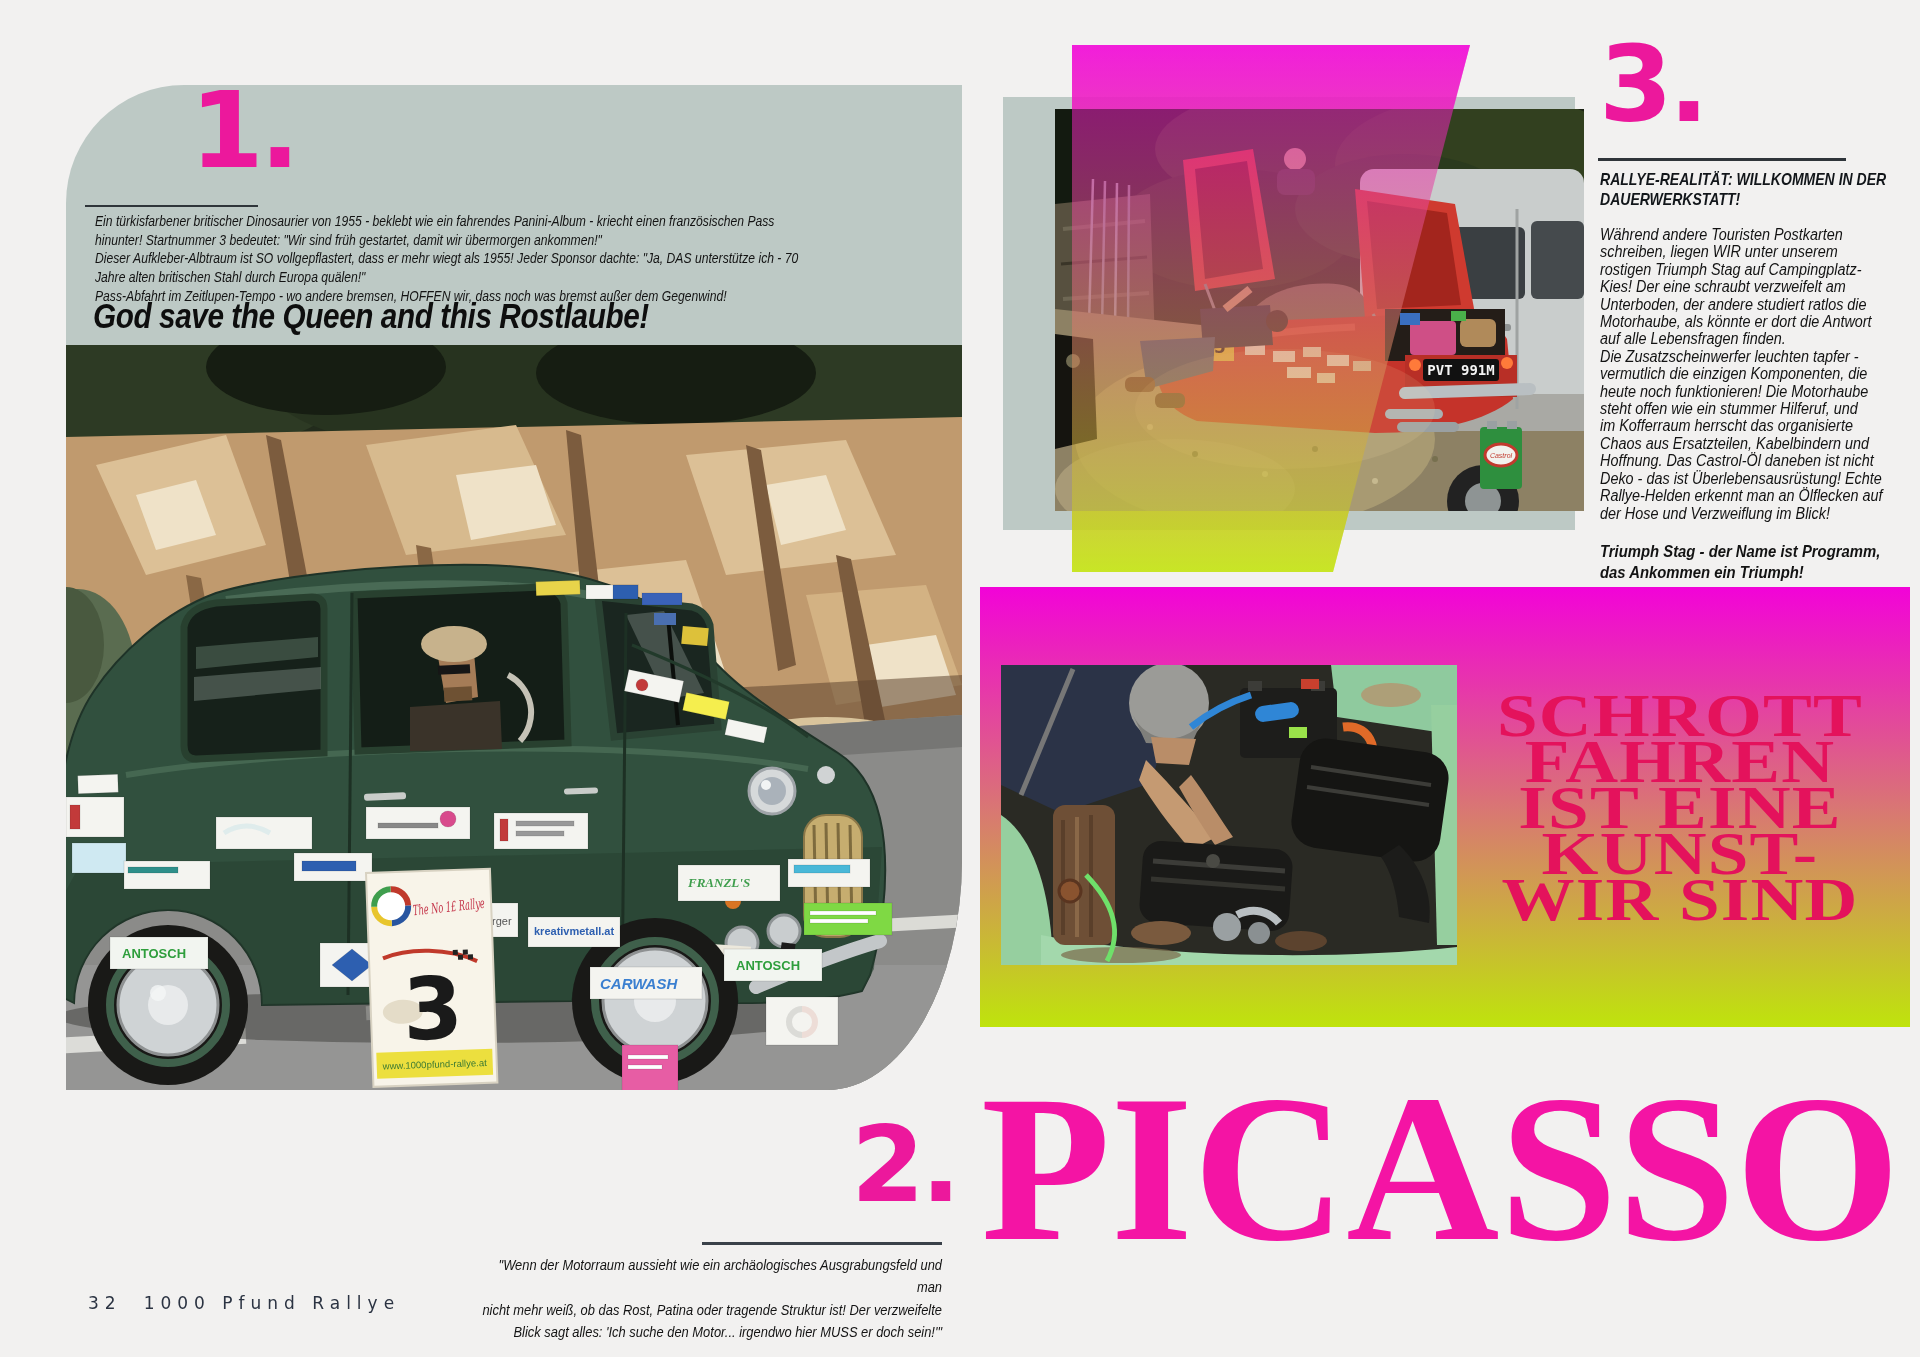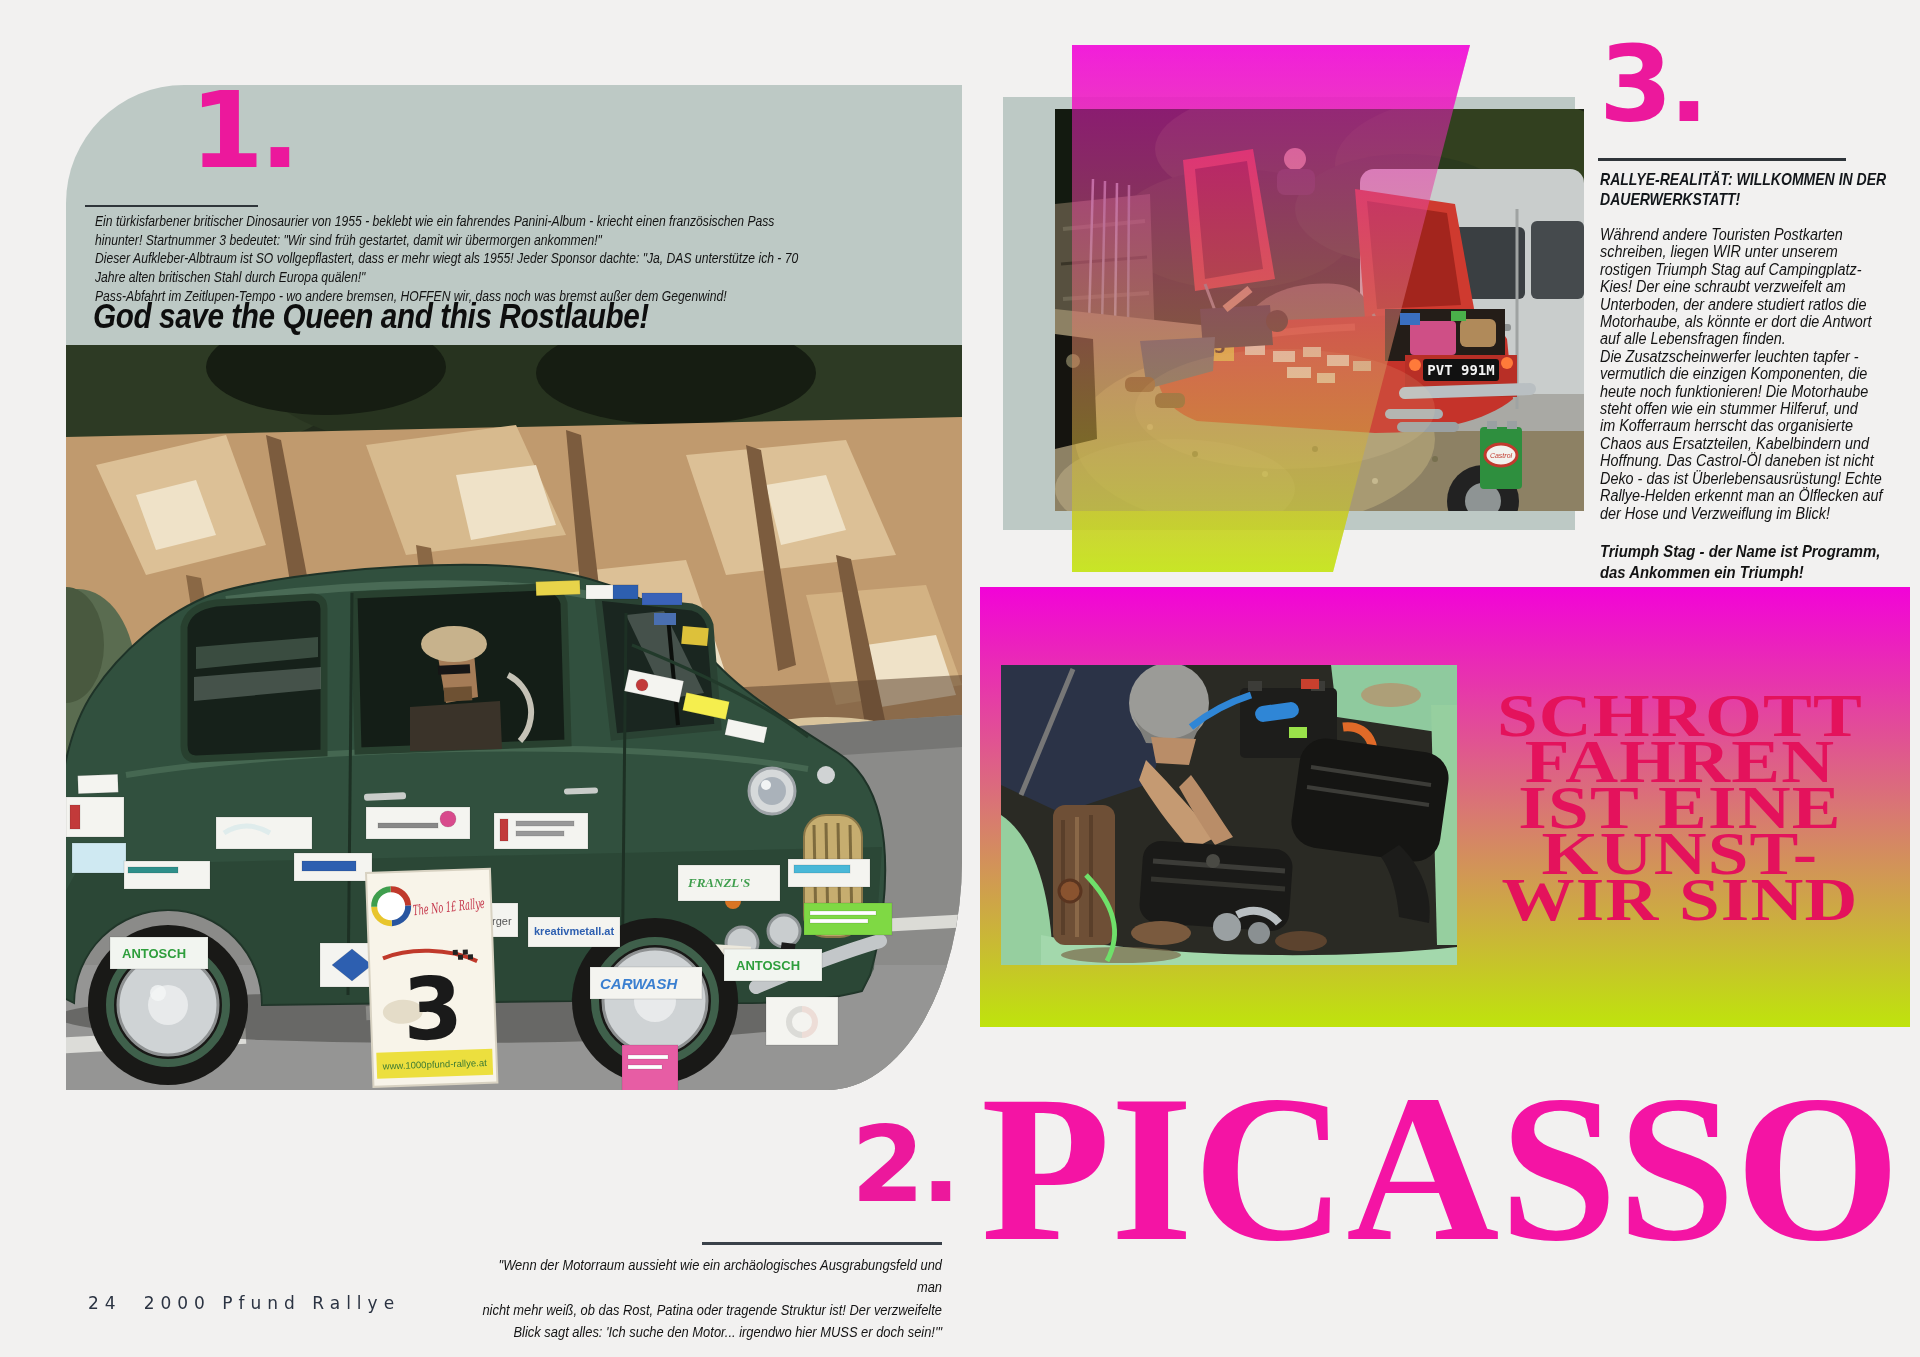--- a/index.html
+++ b/index.html
@@ -266,21 +266,21 @@
         <rect x="94" y="80" width="5" height="5" fill="#222"></rect>
           <rect x="99" y="85" width="5" height="5" fill="#222"></rect>
         <text x="62" y="168" font-size="86" font-weight="bold" font-family="DejaVu Sans, sans-serif" fill="#1a1a1a" text-anchor="middle">3</text>
         <rect x="4" y="180" width="116" height="26" fill="#ecdf3e"></rect>
         <text x="62" y="197" font-size="9.5" fill="#3c7a33" text-anchor="middle">www.1000pfund-rallye.at</text>
       </g>
     </svg>
   </div>
 
   <div class="abs footer">
-    <span>24</span><span class="gap"></span><span>2000 Pfund Rallye</span>
+    <span>32</span><span class="gap"></span><span>1000 Pfund Rallye</span>
   </div>
 
   <div class="abs big-num num-2">2.</div>
   <div class="abs rule-2"></div>
   <div class="abs quote">
     <div>"Wenn der Motorraum aussieht wie ein archäologisches Ausgrabungsfeld und man</div>
     <div>nicht mehr weiß, ob das Rost, Patina oder tragende Struktur ist! Der verzweifelte</div>
     <div>Blick sagt alles: 'Ich suche den Motor... irgendwo hier MUSS er doch sein!'"</div>
   </div>
 

